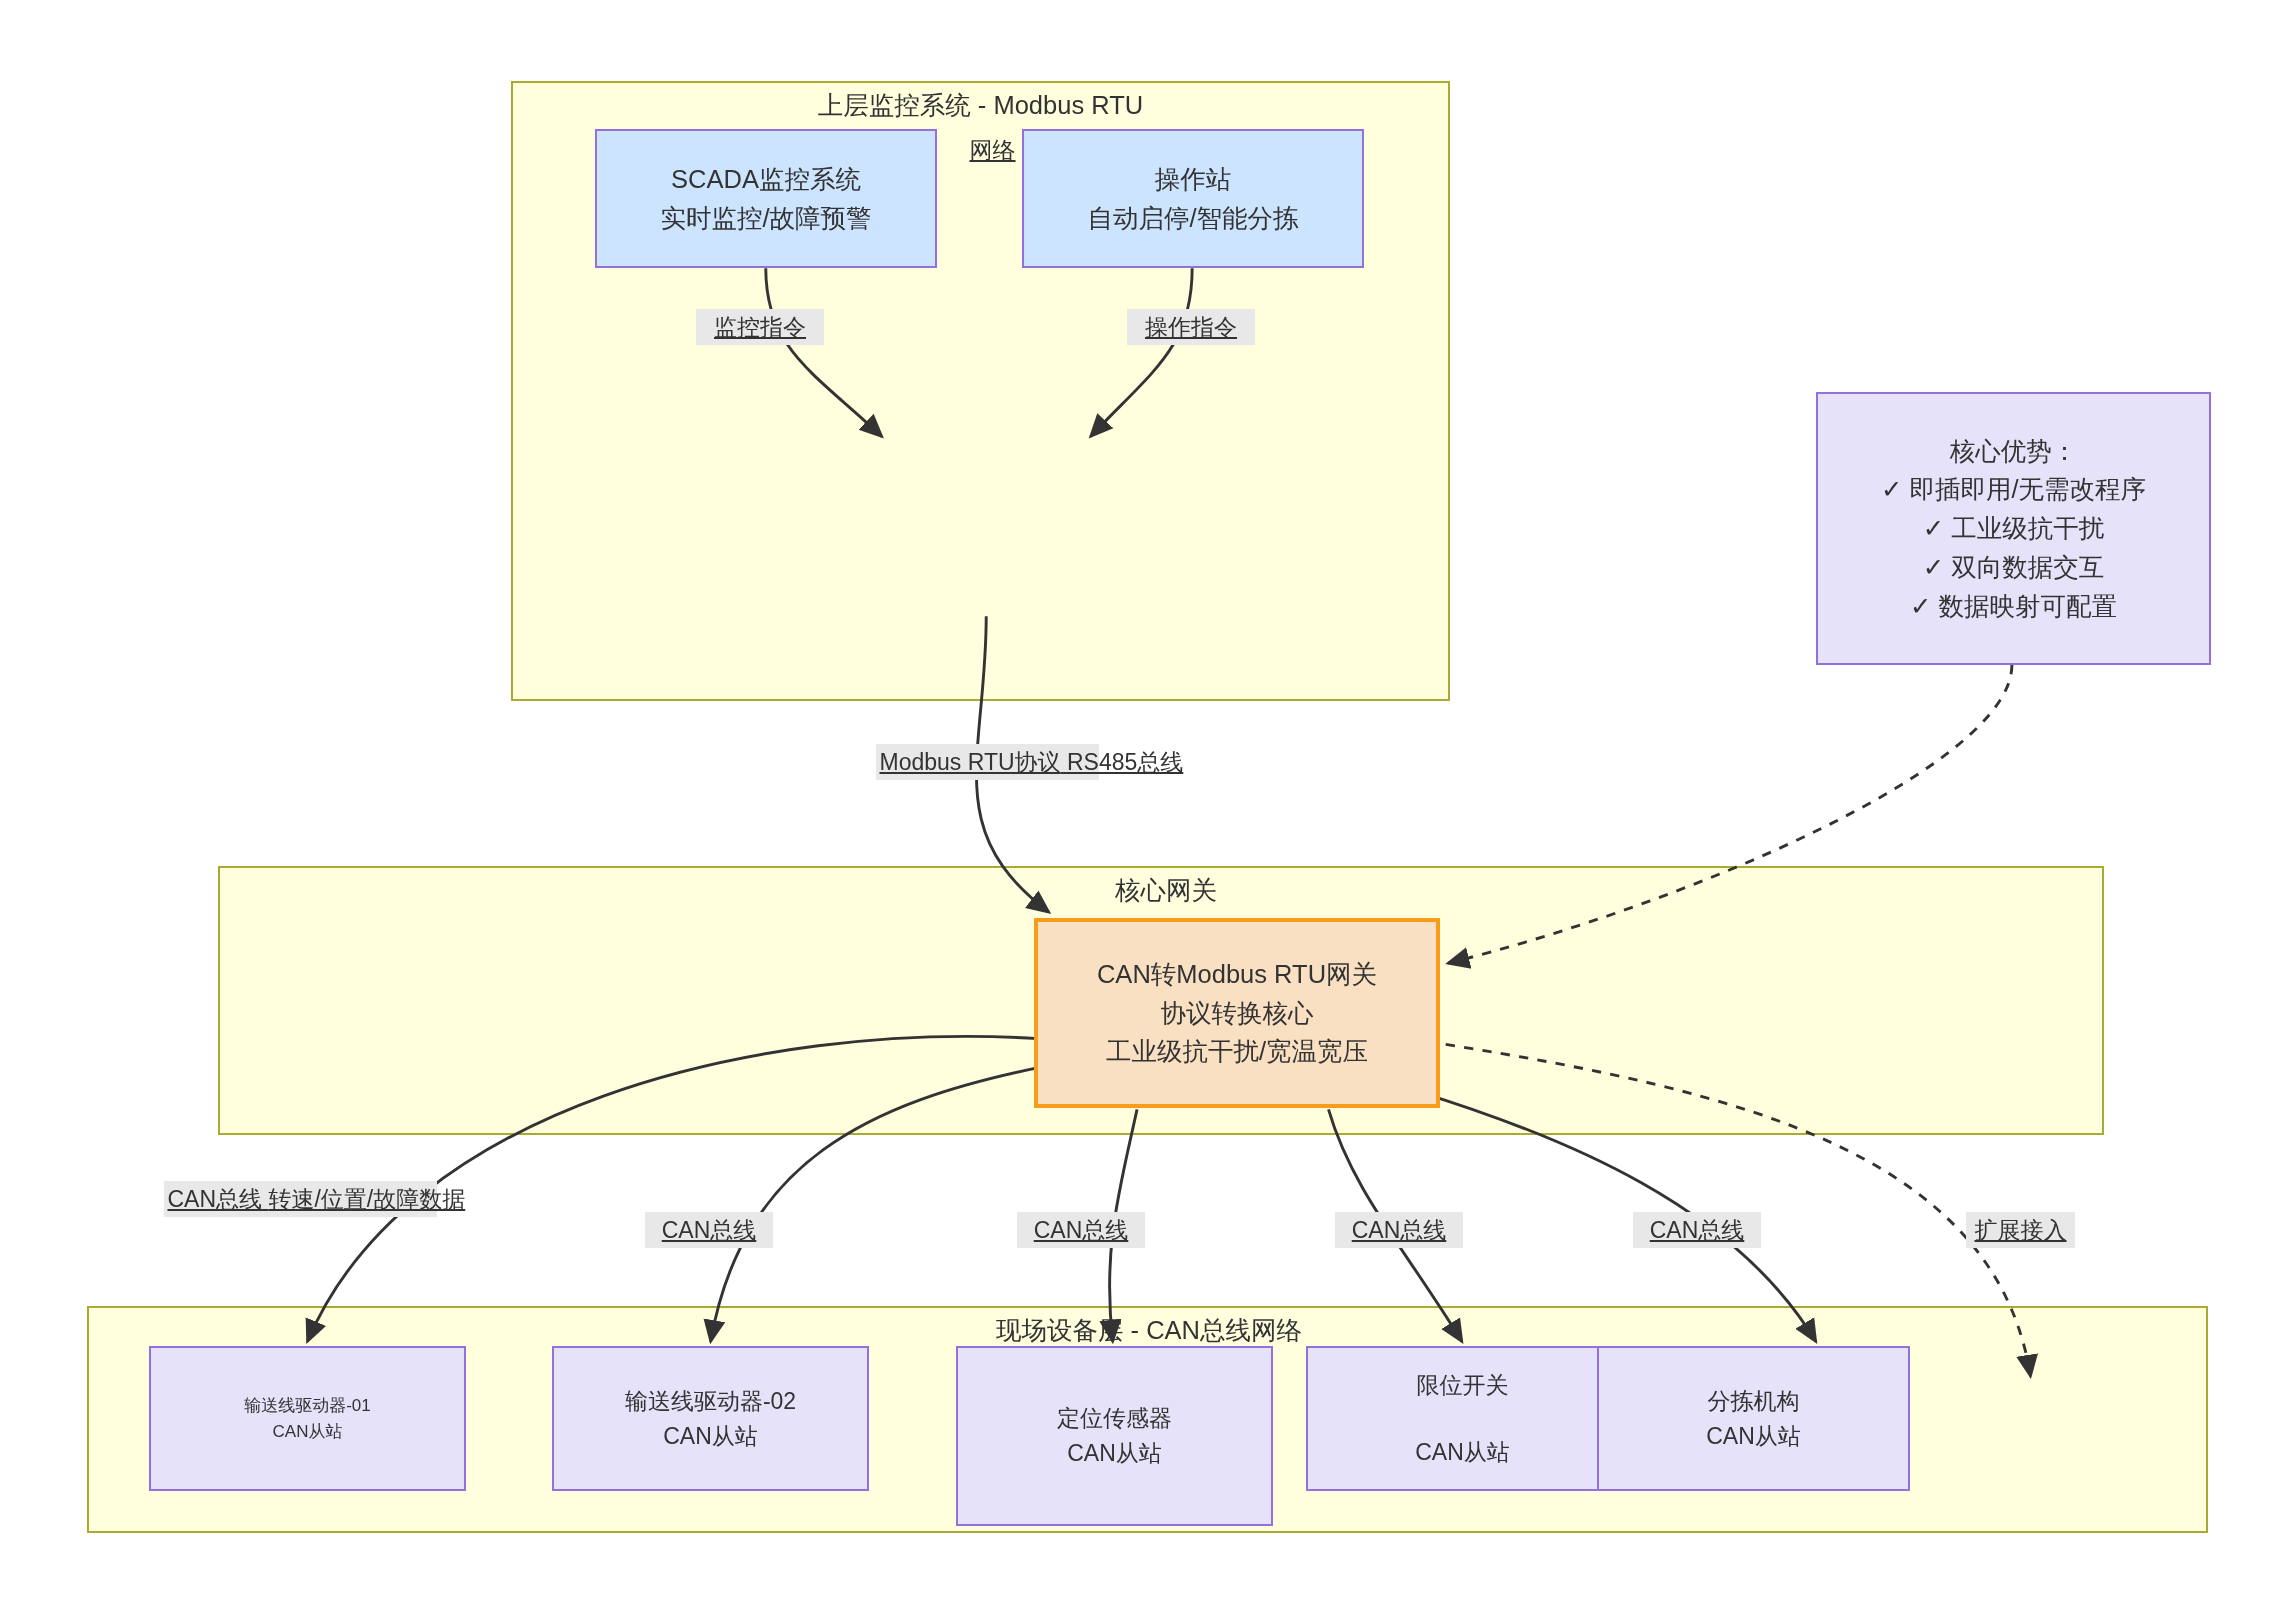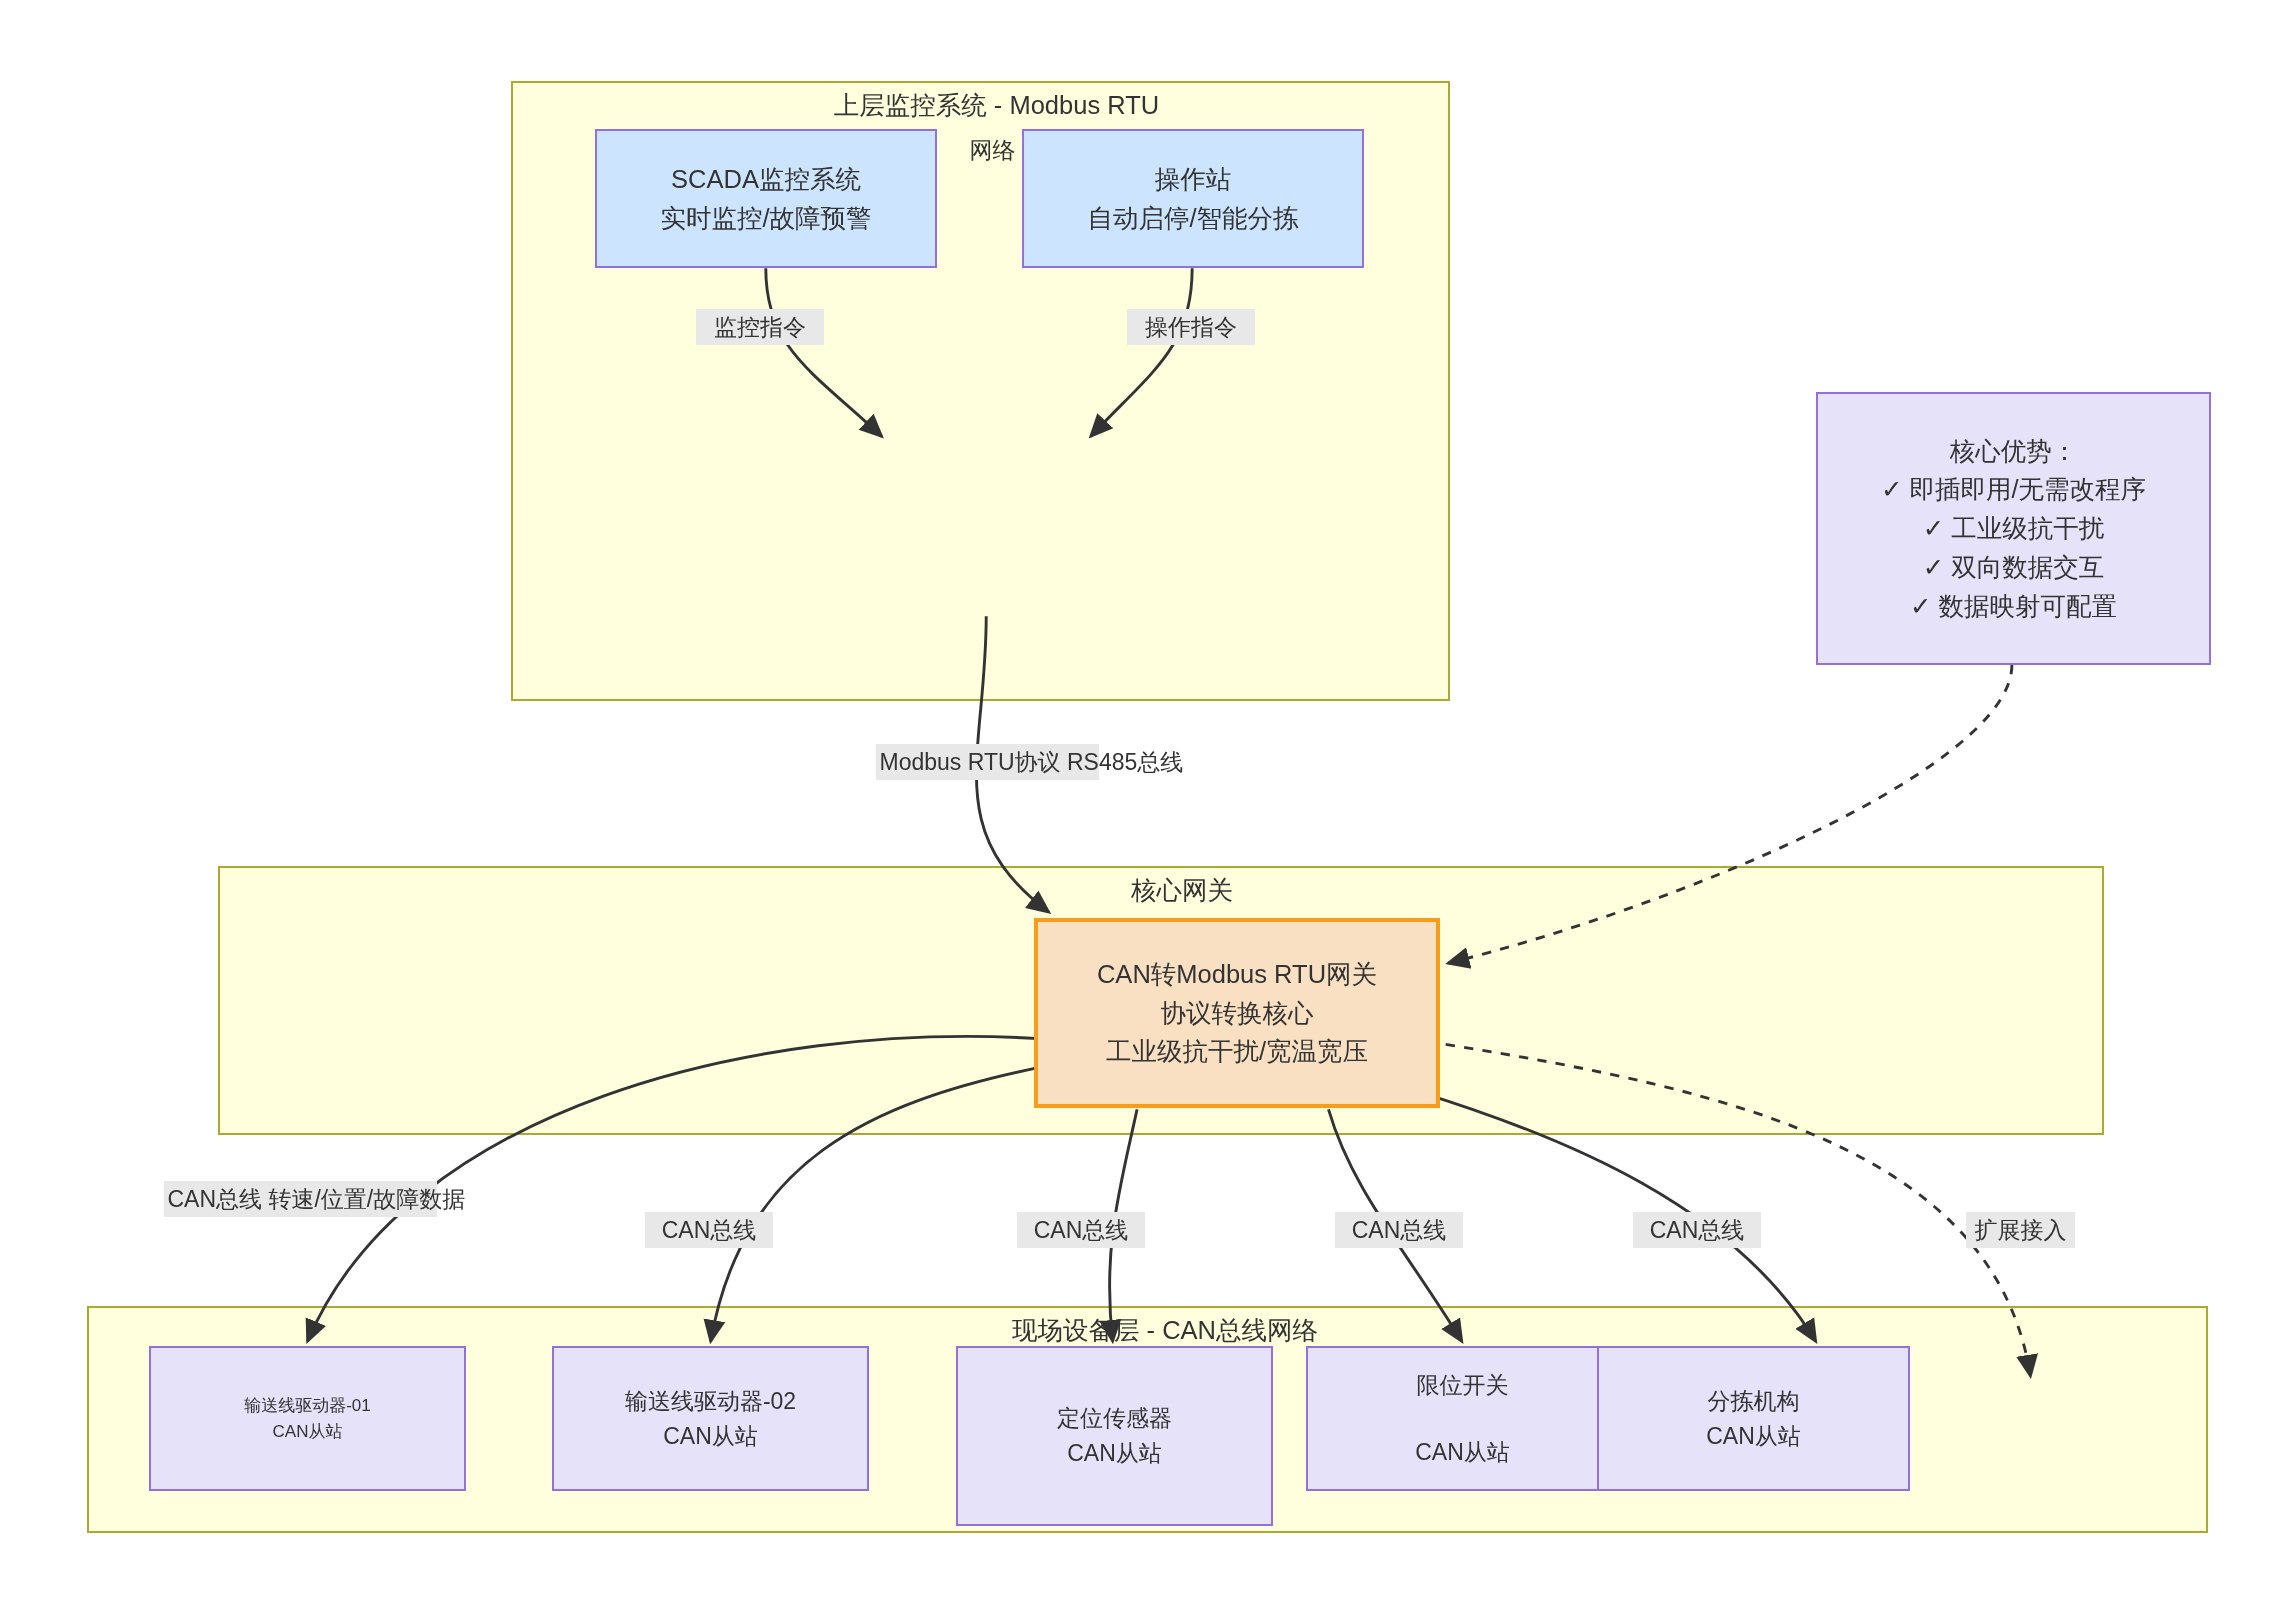--- a/index.html
+++ b/index.html
@@ -1,34 +1,34 @@
 <!DOCTYPE html>
 <html style="font-size:9.3px"><head>
 <meta charset="utf-8">
 <style>
   html,body{margin:0;padding:0;background:#ffffff;}
   body{font-family:"Liberation Sans","DejaVu Sans",sans-serif;}
   #stage{position:relative;width:2295px;height:1616px;background:#ffffff;overflow:hidden;}
   svg.edges{position:absolute;left:0;top:0;width:2295px;height:1616px;pointer-events:none;}
 
   .cluster{position:absolute;background:#ffffde;border:2.3px solid #aaaa33;box-sizing:border-box;}
-  .cluster-title{position:absolute;font-size:25.5px;color:#333333;white-space:nowrap;text-align:center;margin-left:16px;}
+  .cluster-title{position:absolute;font-size:25.5px;color:#333333;white-space:nowrap;text-align:center;}
 
   .node{position:absolute;box-sizing:border-box;display:flex;flex-direction:column;
         align-items:center;justify-content:center;text-align:center;color:#333333;}
   .node .ln{display:block;line-height:1.52;white-space:nowrap;}
 
   .n-blue{background:#cde4ff;border:2.3px solid #9370db;}
   .n-plc{background:#cde4ff;border:2.3px solid #1565a6;}
   .n-gw{background:#fae0c2;border:4.6px solid #f89c1c;}
   .n-purple{background:#e6e2fa;border:2.3px solid #9370db;}
   .n-adv{background:#e6e2fa;border:2.3px solid #9370db;}
 
   .elabel{position:absolute;background:#e8e8e8;color:#333333;font-size:23px;
-          line-height:1.48;text-align:center;white-space:nowrap;padding:1.2px 3.5px;box-sizing:border-box;}
+          line-height:1.48;text-align:center;white-space:nowrap;padding:1.2px 3.5px;box-sizing:border-box;text-decoration:underline;}
 </style>
 </head>
 <body>
 
 <div id="stage">
 
   <div class="cluster" style="left:511px;top:81px;width:939px;height:620px;"></div>
   <div class="cluster-title" style="left:511px;top:88px;width:939px;">上层监控系统 - Modbus RTU</div>
 
   <div class="cluster" style="left:218px;top:866px;width:1886px;height:269px;"></div>

